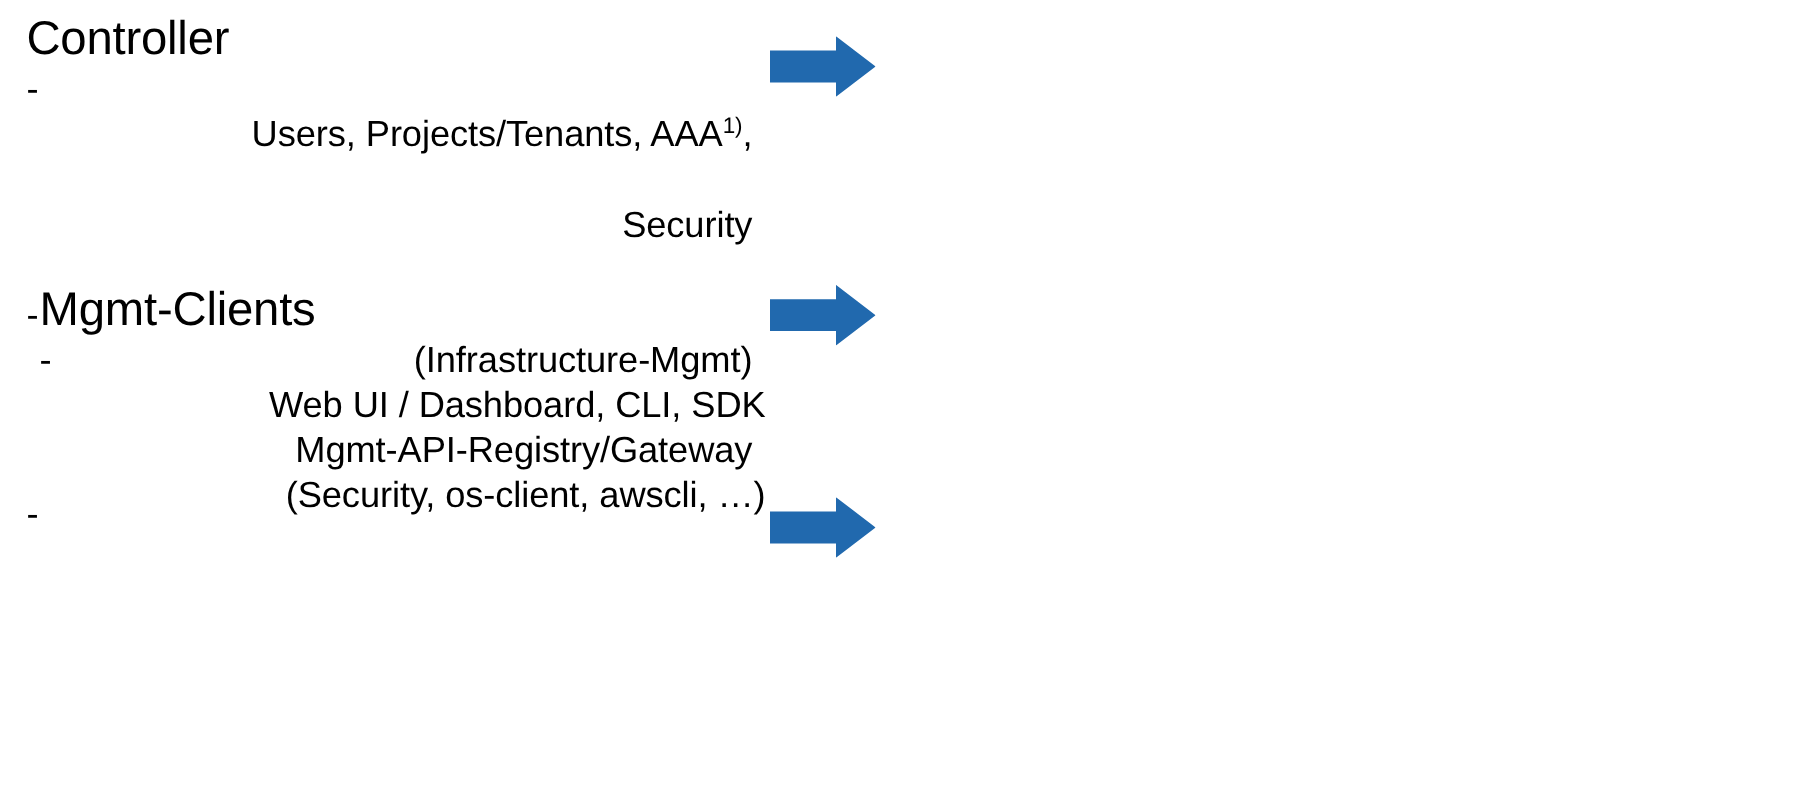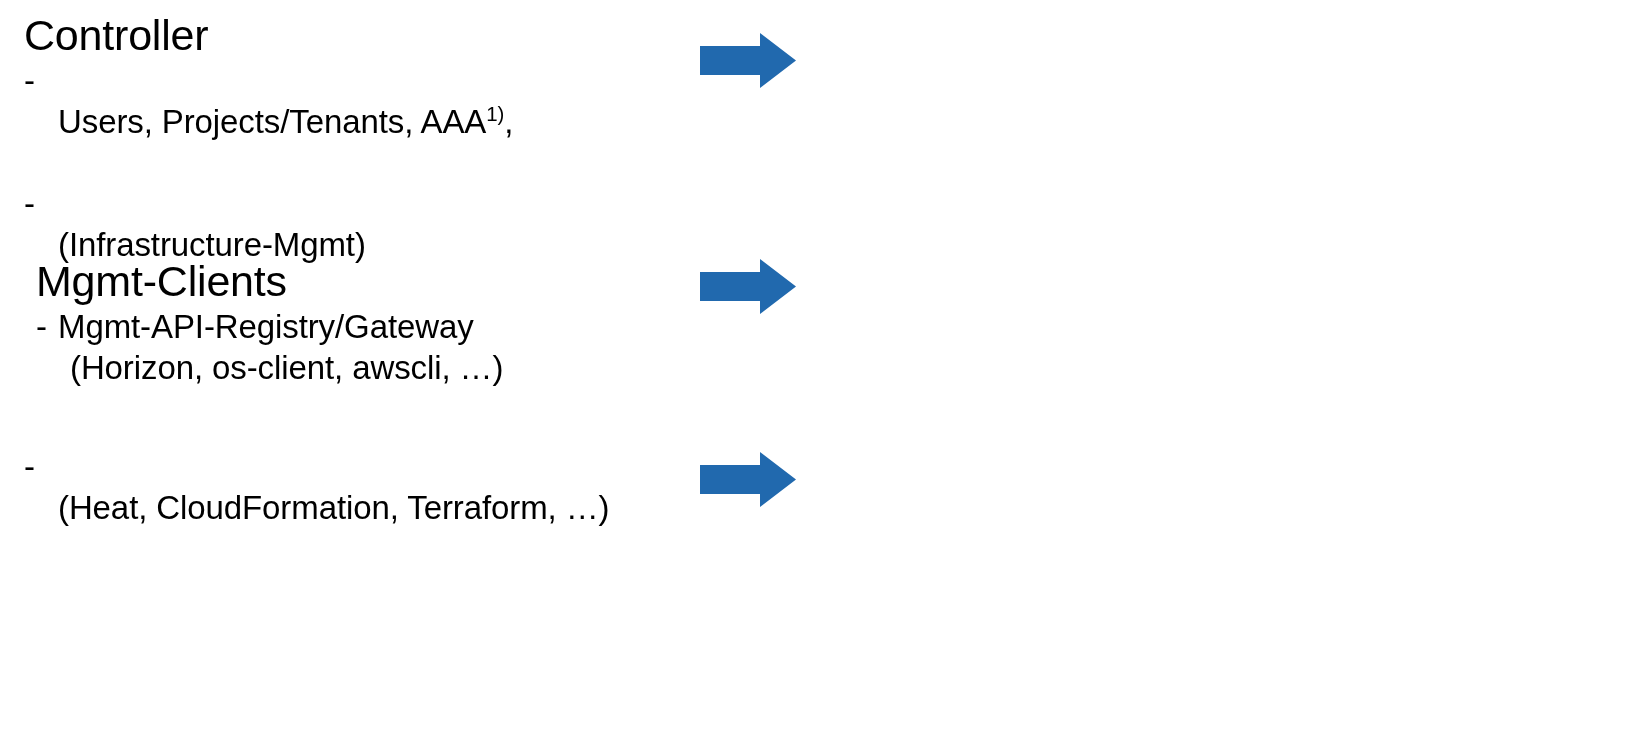--- a/index.html
+++ b/index.html
@@ -52,21 +52,21 @@
   }
   .dash {
     flex: 0 0 auto;
     width: 34px;
     text-align: left;
   }
   .btext {
     flex: 1 1 auto;
     white-space: pre-line;
   }
-  .btext .nowrap { white-space: nowrap; display: block; }
+  .btext .nowrap { white-space: nowrap; display: block; text-align: right; }
   sup {
     font-size: 0.62em;
     vertical-align: super;
     line-height: 0;
   }
 
   
   .arrow {
     position: absolute;
     width: 96px;
@@ -92,50 +92,51 @@
 
   <div class="col col-left">
 
     <div class="section left-sec-1">
       <div class="heading">Controller</div>
       <ul class="bullets">
         <li class="bullet">
           <span class="dash">-</span>
           <span class="btext">
             <span class="nowrap"><span>Users, Projects/Tenants, AAA</span><sup>1)</sup><span>,</span></span>
+            <span class="nowrap">Security</span>
           </span>
         </li>
         <li class="bullet">
           <span class="dash">-</span>
           <span class="btext">
             <span class="nowrap">(Infrastructure-Mgmt)</span>
             <span class="nowrap">Mgmt-API-Registry/Gateway</span>
           </span>
         </li>
       </ul>
     </div>
 
     <div class="section left-sec-2">
       <div class="heading">Mgmt-Clients</div>
       <ul class="bullets">
         <li class="bullet">
           <span class="dash">-</span>
           <span class="btext">
-            <span class="nowrap">(Horizon, os-client, awscli, …)</span>
+            <span class="nowrap">Web UI / Dashboard, CLI, SDK</span>
+            <span class="nowrap">(Security, os-client, awscli, …)</span>
           </span>
         </li>
       </ul>
     </div>
 
     <div class="section left-sec-3">
       <ul class="bullets">
         <li class="bullet">
           <span class="dash">-</span>
           <span class="btext">
-            <span class="nowrap">(Heat, CloudFormation, Terraform, …)</span>
           </span>
         </li>
       </ul>
     </div>
   </div>
 
   <div class="arrow arrow-1">
     <svg viewBox="0 0 96 55" xmlns="http://www.w3.org/2000/svg" aria-hidden="true">
       <polygon points="0,13 60,13 60,0 96,27.5 60,55 60,42 0,42" fill="#2169ae"></polygon>
     </svg>

